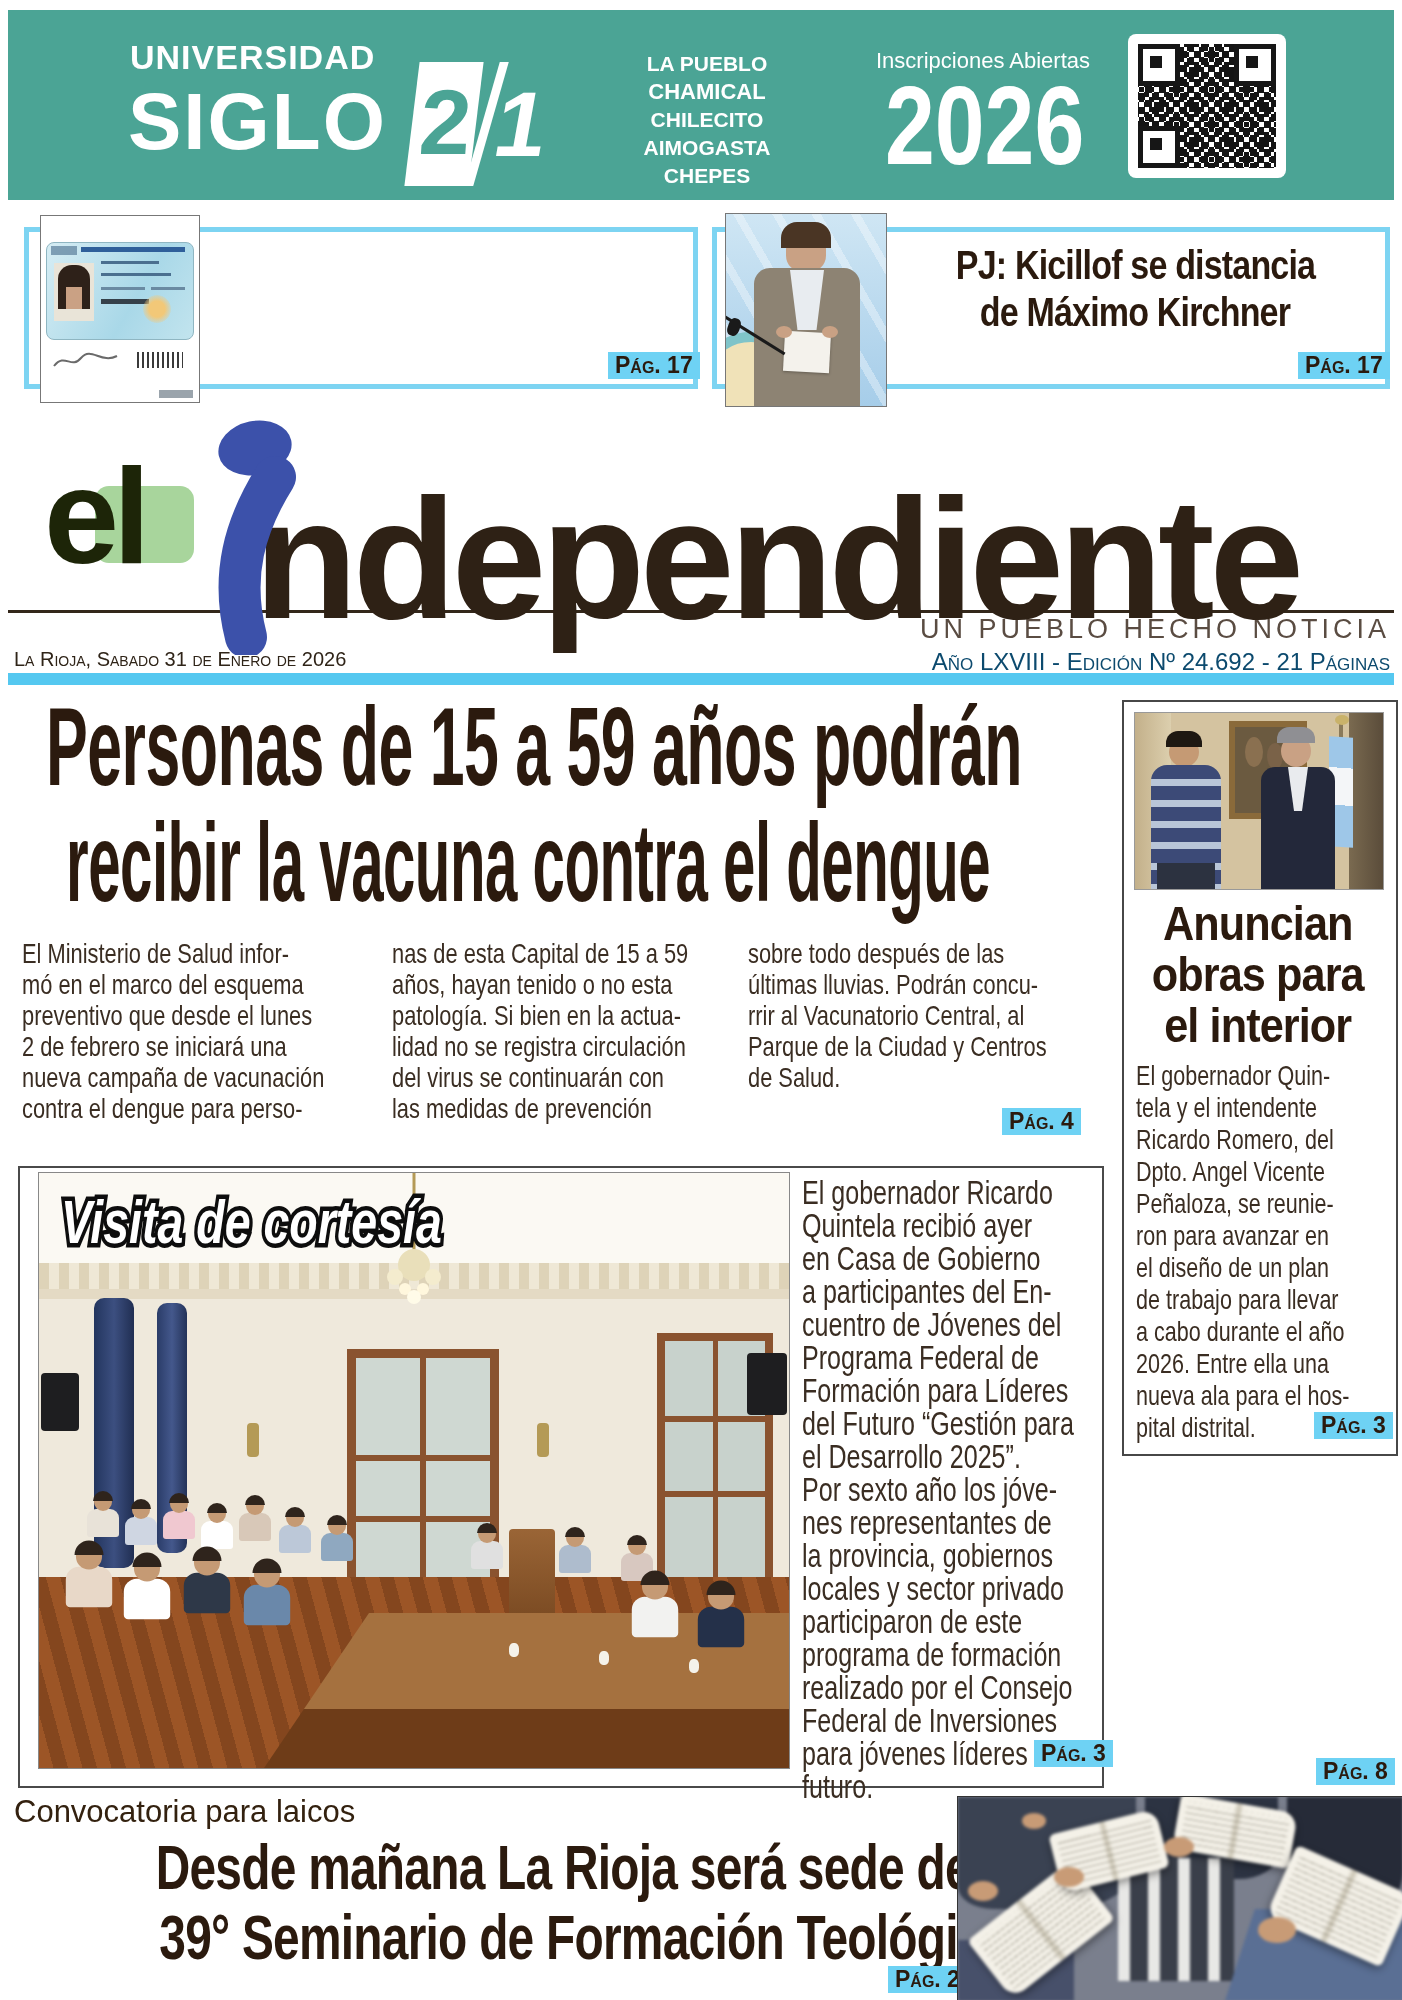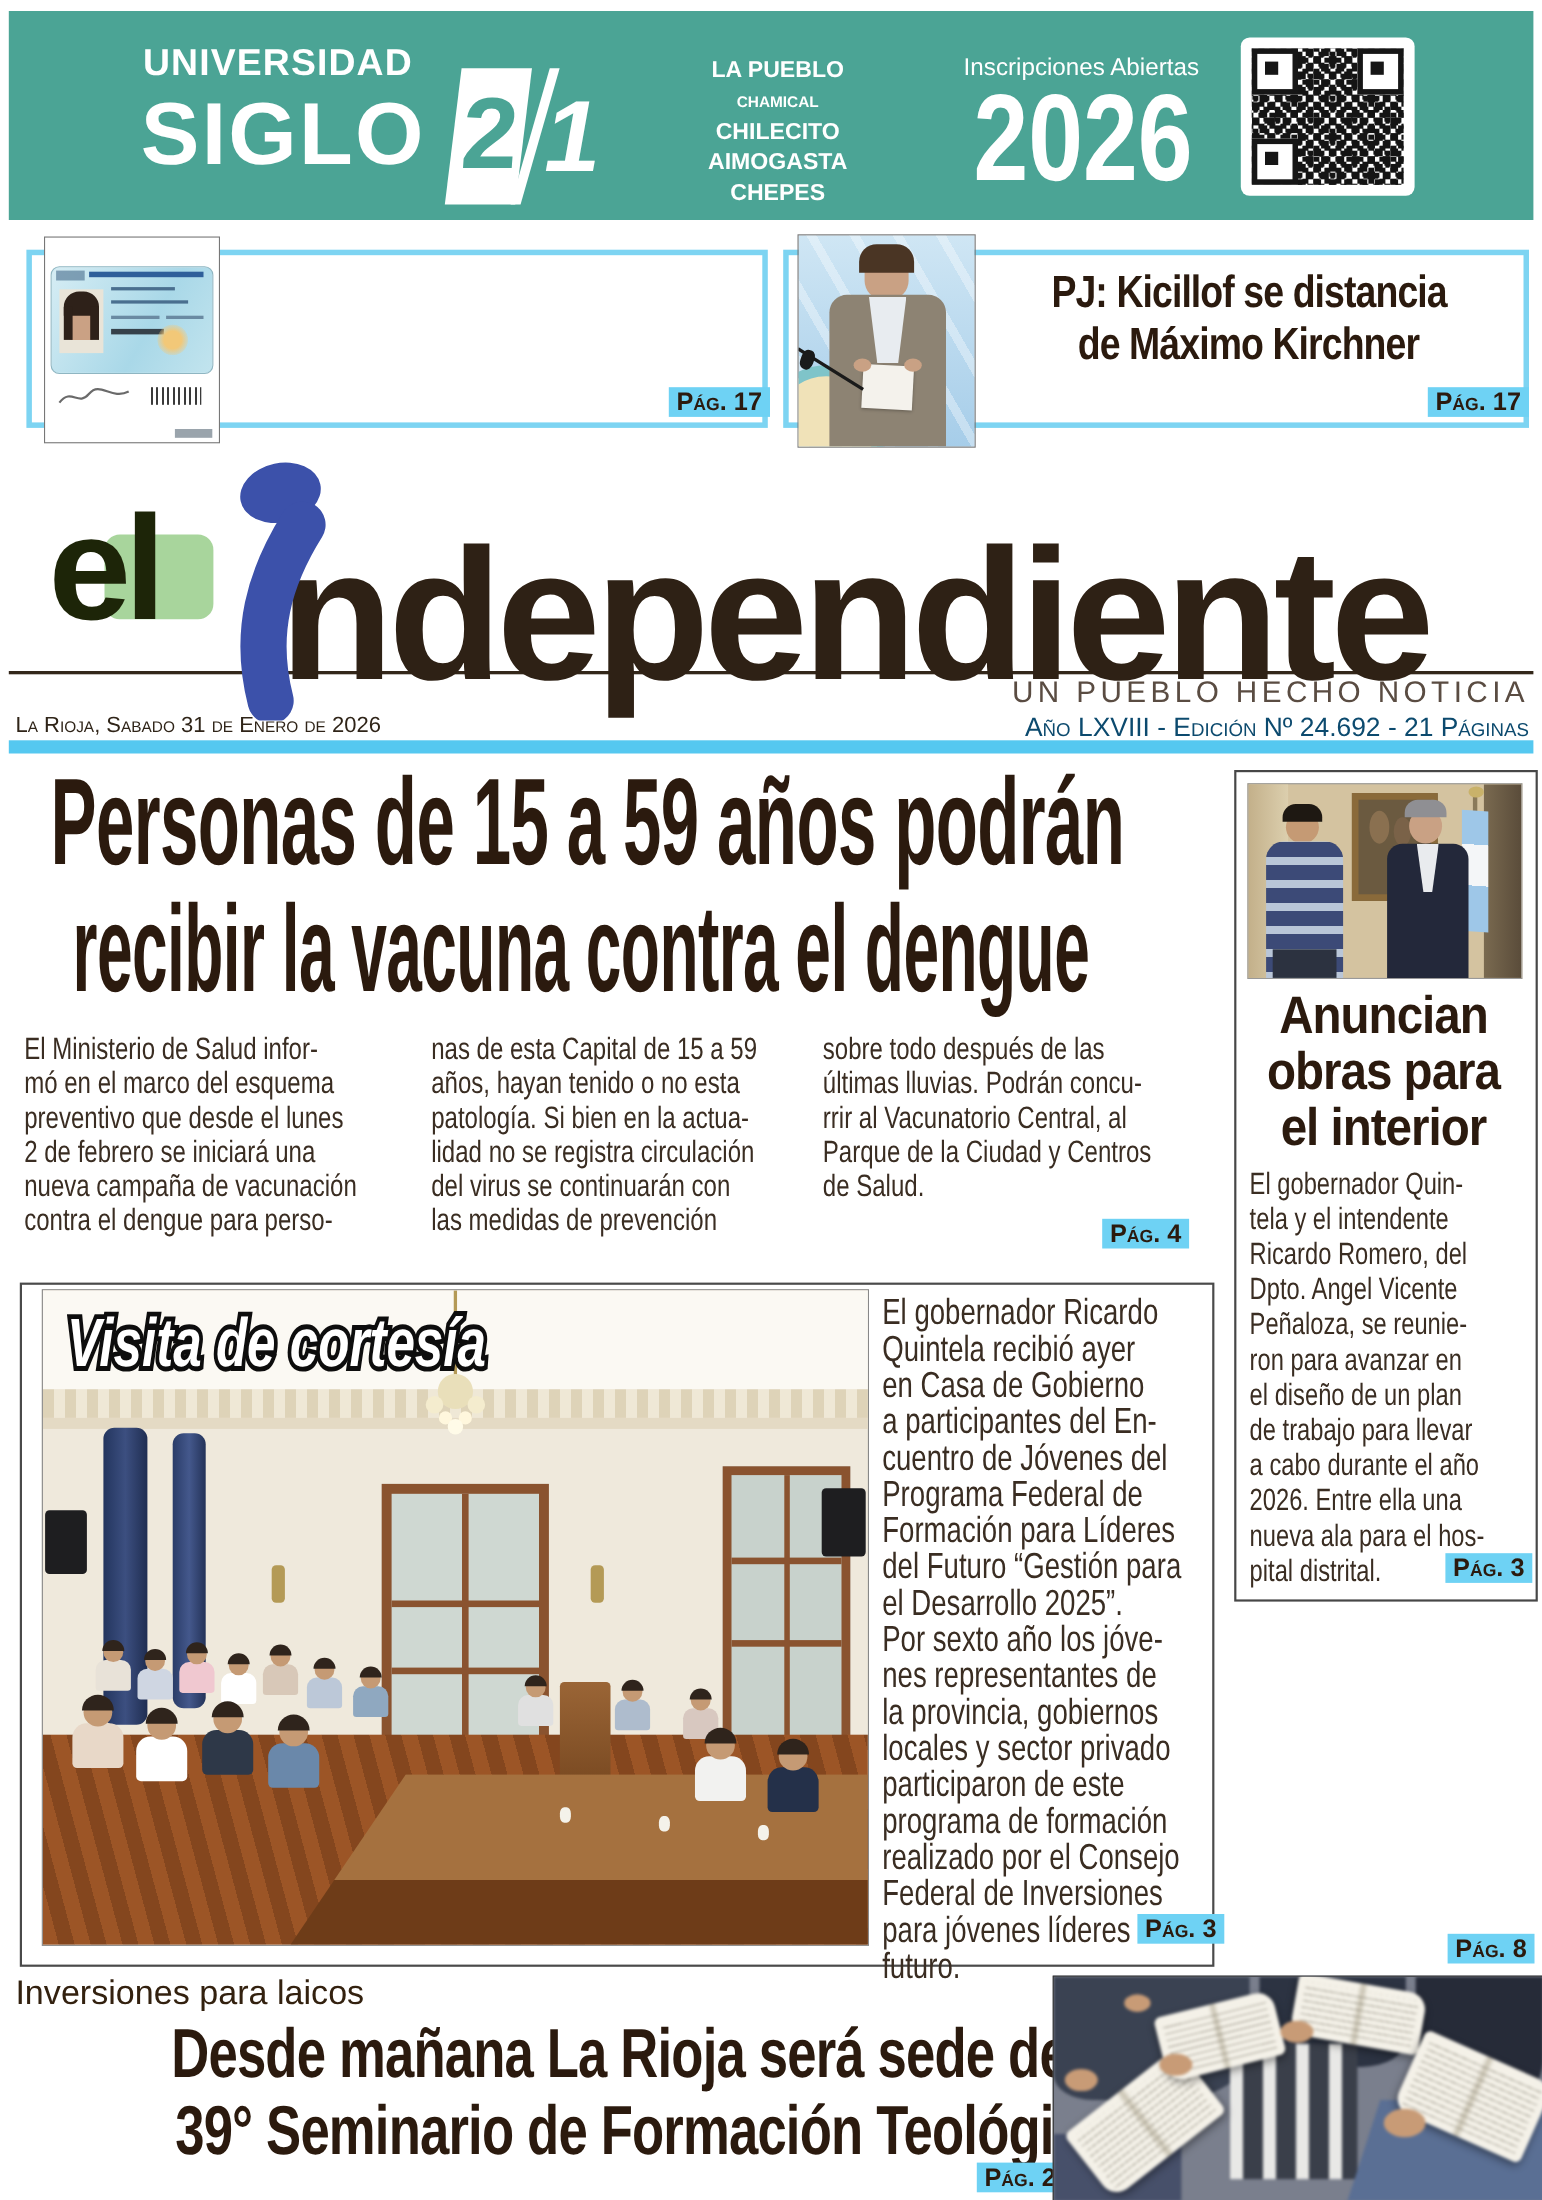--- a/index.html
+++ b/index.html
@@ -54,21 +54,21 @@
     <div class="abs b-txt nw" style="left:122px;top:28px;font-size:34px;letter-spacing:1px;">UNIVERSIDAD</div>
     <div class="abs b-txt nw" style="left:120px;top:66px;font-size:80px;letter-spacing:2px;">SIGLO</div>
     <div id="u21box">
       <div id="u21w"></div>
       <div id="u21s"></div>
       <div id="u21n2" style="color:#4ba495">2</div>
       <div id="u21n1">1</div>
     </div>
     <div class="abs" style="left:604px;top:40px;width:190px;text-align:center;">
       <div class="b-txt" style="font-size:21px;line-height:28px;">LA PUEBLO</div>
-      <div class="b-txt" style="font-size:14px;line-height:28px;">CHAMICAL</div>
+      <div class="b-txt" style="font-size:22px;line-height:28px;">CHAMICAL</div>
       <div class="b-txt" style="font-size:21px;line-height:28px;">CHILECITO</div>
       <div class="b-txt" style="font-size:21px;line-height:28px;">AIMOGASTA</div>
       <div class="b-txt" style="font-size:21px;line-height:28px;">CHEPES</div>
     </div>
     <div class="abs" style="left:860px;top:38px;width:230px;text-align:center;color:#fff;font-size:22px;">Inscripciones Abiertas</div>
     <div class="abs" style="left:852px;top:58px;width:246px;text-align:center;">
       <span class="condc b-txt nw" style="font-size:112px;line-height:116px;transform:scaleX(.8);">2026</span>
     </div>
     <div class="abs" style="left:1120px;top:24px;width:158px;height:144px;background:#fff;border-radius:8px;">
       <div id="qrfill"></div>
@@ -288,21 +288,21 @@
 programa de formación
 realizado por el Consejo
 Federal de Inversiones
 para jóvenes líderes del
 futuro.</div>
   </div>
   <span class="badge abs" style="left:1034px;top:1740px;">Pág. 3</span>
 
   <span class="badge abs" style="left:1316px;top:1758px;">Pág. 8</span>
 
-  <div class="abs nw" style="left:14px;top:1794px;font-size:31px;color:#33210f;">Inversiones para laicos</div>
+  <div class="abs nw" style="left:14px;top:1794px;font-size:31px;color:#33210f;">Convocatoria para laicos</div>
   <div class="abs" style="left:25px;top:1832px;width:920px;text-align:center;">
     <span class="condc hl nw" style="font-size:63px;line-height:70px;transform:scaleX(.76);">Desde mañana La Rioja será sede del</span>
   </div>
   <div class="abs" style="left:25px;top:1902px;width:920px;text-align:center;">
     <span class="condc hl nw" style="font-size:63px;line-height:70px;transform:scaleX(.76);">39° Seminario de Formación Teológica</span>
   </div>
   <span class="badge abs" style="left:888px;top:1966px;">Pág. 2</span>
 
   <div class="ph" style="left:957px;top:1796px;width:445px;height:204px;border:1px solid #333;background:#7a7f8d;">
     <div class="abs" style="inset:0;filter:blur(1.5px);">

